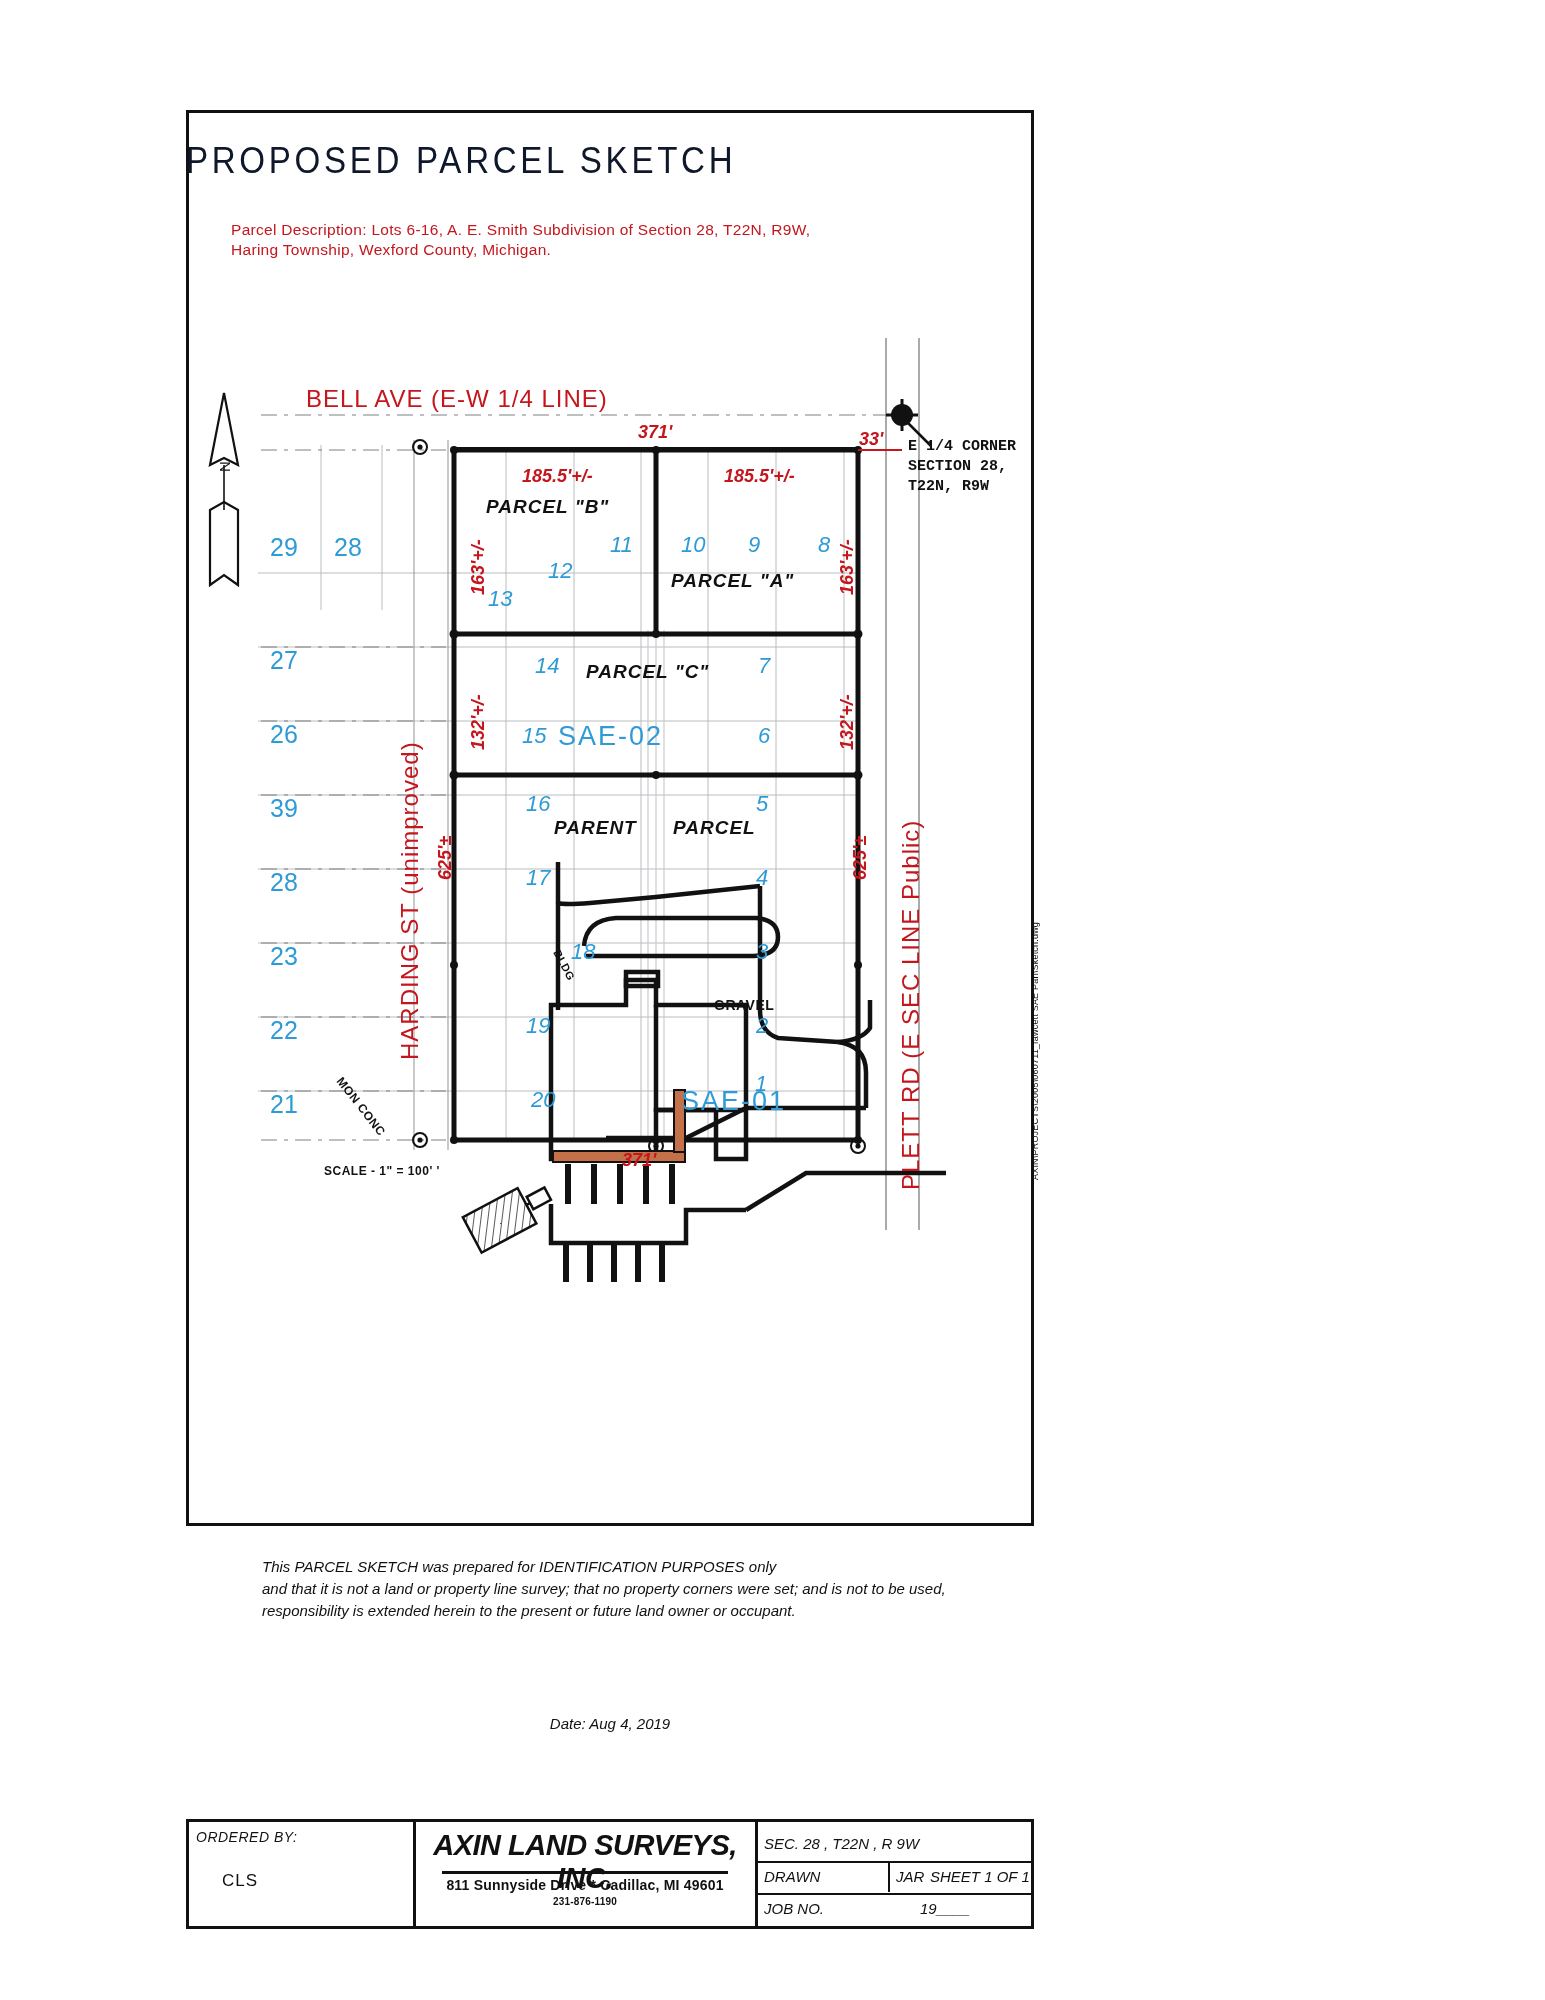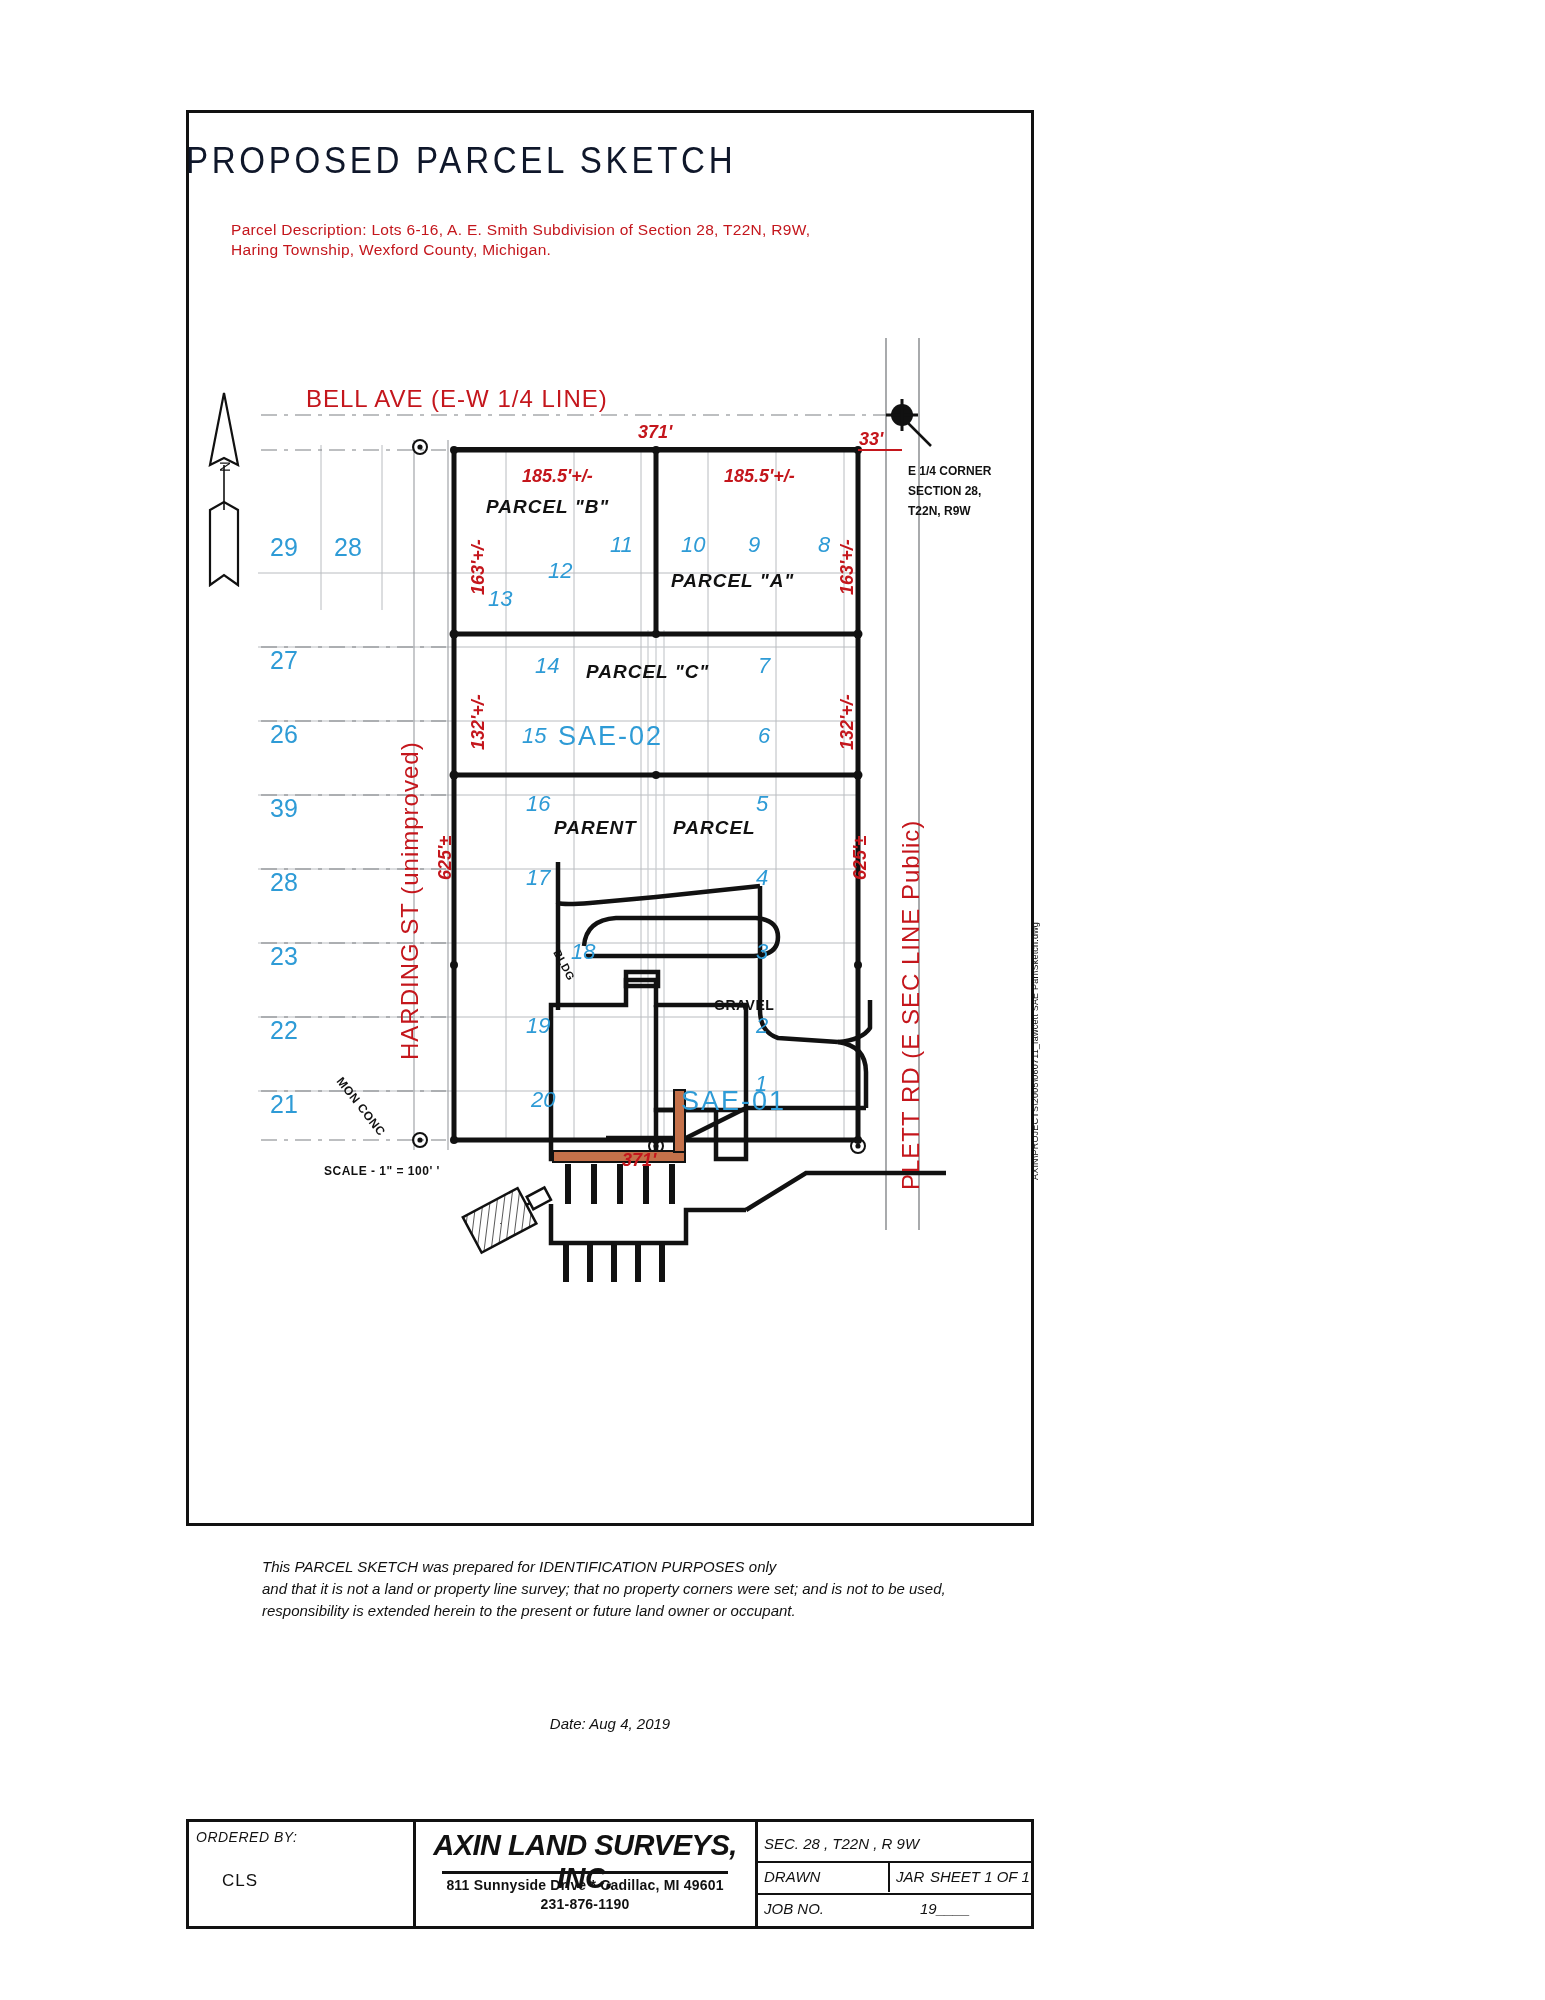--- a/index.html
+++ b/index.html
@@ -32,22 +32,22 @@
   #draw svg{position:absolute;left:0;top:0;overflow:visible;}
 
   
   .lbl{position:absolute;white-space:nowrap;line-height:1;}
   .lot{font-size:22px;font-style:italic;color:#2e9bd6;font-weight:400;}
   .lotup{font-size:25px;color:#2e9bd6;font-style:normal;}
   .parcel{font-size:19px;font-style:italic;font-weight:bold;color:#111;
           letter-spacing:1px;}
   .dim{font-size:18px;font-style:italic;color:#c4161c;font-weight:600;}
   .street{font-size:24px;color:#c4161c;letter-spacing:1px;}
-  .corner{font-family:Liberation Sans, sans-serif;font-size:12px;font-weight:bold;
-          color:#111;line-height:20px;margin-top:24px;}
+  .corner{font-family:Liberation Mono, monospace;font-size:15px;font-weight:bold;
+          color:#111;line-height:20px;}
   .sae{font-size:27px;color:#2e9bd6;letter-spacing:2px;}
   .tiny{font-size:14px;font-weight:bold;color:#111;letter-spacing:.5px;}
   .scale-note{font-size:12px;color:#111;letter-spacing:.5px;font-weight:bold;}
 
   
   #disclaimer{left:262px;top:1556px;width:780px;font-size:15px;line-height:22px;
       font-style:italic;color:#111;}
   #datenote{left:186px;top:1715px;width:848px;text-align:center;
       font-size:15px;font-style:italic;color:#111;}
 
@@ -63,21 +63,21 @@
   #tb-vline3{left:888px;top:1861px;width:2px;height:31px;background:#111;}
   #tb-h1{left:757px;top:1861px;width:275px;height:2px;background:#111;}
   #tb-h2{left:757px;top:1893px;width:275px;height:2px;background:#111;}
 
   #firm{left:416px;top:1829px;width:338px;text-align:center;
         font-size:29px;font-weight:bold;font-style:italic;color:#111;
         letter-spacing:-.5px;}
   #firm-rule{left:442px;top:1871px;width:286px;height:3px;background:#111;}
   #addr{left:416px;top:1877px;width:338px;text-align:center;font-size:14px;
         color:#111;font-weight:bold;letter-spacing:.2px;}
-  #phone{left:416px;top:1896px;width:338px;text-align:center;font-size:14px;
+  #phone{left:416px;top:1896px;width:338px;text-align:center;font-size:10px;
         color:#111;font-weight:bold;letter-spacing:.2px;}
 
   #tb-sec{left:764px;top:1835px;font-size:15px;font-style:italic;color:#111;}
   #tb-drawn{left:764px;top:1868px;font-size:15px;font-style:italic;color:#111;}
   #tb-jar{left:896px;top:1868px;font-size:15px;font-style:italic;color:#111;}
   #tb-sheet{left:930px;top:1868px;font-size:15px;font-style:italic;color:#111;}
   #tb-jobno{left:764px;top:1900px;font-size:15px;font-style:italic;color:#111;}
   #tb-jobval{left:920px;top:1900px;font-size:15px;font-style:italic;color:#111;}
 </style>
 </head>

